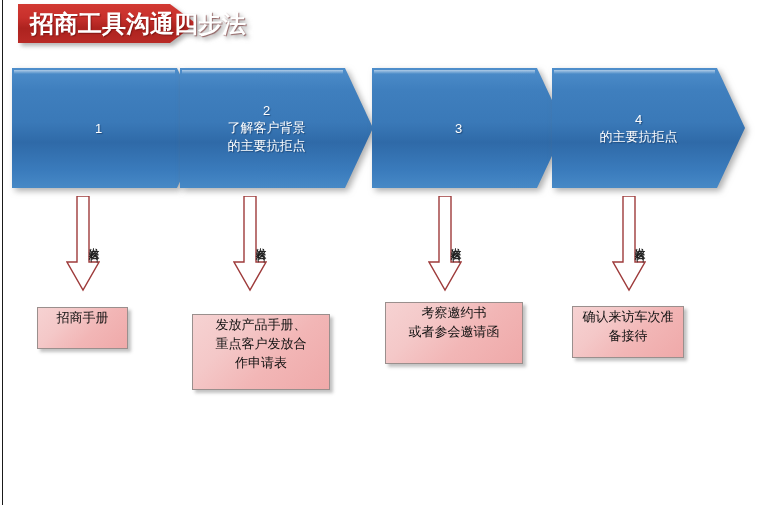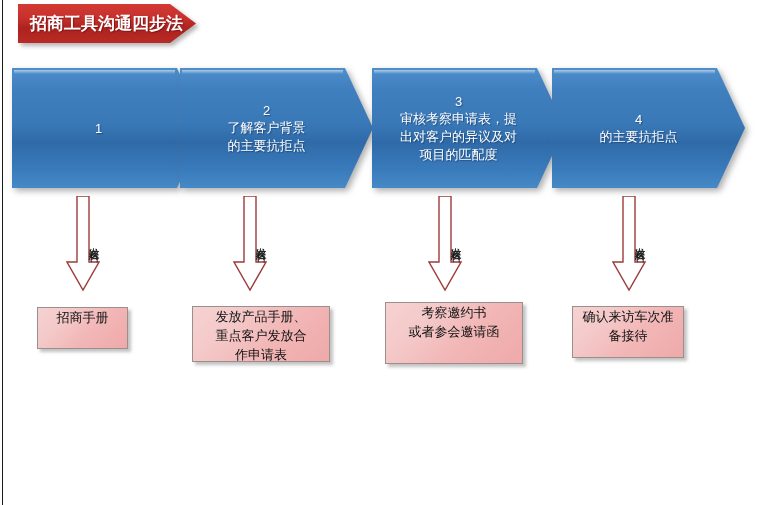--- a/index.html
+++ b/index.html
@@ -52,21 +52,21 @@
     clip-path: polygon(0 0, 152px 0, 178px 50%, 152px 100%, 0 100%);
   }
   .title-text {
     position: absolute;
     left: 12px;
     top: 0;
     width: 142px;
     height: 39px;
     line-height: 39px;
     color: #ffffff;
-    font-size: 17px;
+    font-size: 24px;
     font-weight: bold;
     letter-spacing: 0px;
     white-space: nowrap;
     text-shadow: 1px 1px 1px rgba(90,10,10,0.55);
   }
 
   
   .chevron {
     position: absolute;
     top: 68px;
@@ -198,23 +198,20 @@
       <div class="chevron-label">了解客户背景
 的主要抗拒点</div>
     </div>
   </div>
 
   <div class="chevron" style="left:372px; width:193px;">
     <div class="chevron-shape"></div>
     <div class="chevron-gloss"></div>
     <div class="chevron-body">
       <div class="chevron-num">3</div>
-      <div class="chevron-label">审核考察申请表，提
-出对客户的异议及对
-项目的匹配度</div>
     </div>
   </div>
 
   <div class="chevron" style="left:552px; width:193px;">
     <div class="chevron-shape"></div>
     <div class="chevron-gloss"></div>
     <div class="chevron-body">
       <div class="chevron-num">4</div>
       <div class="chevron-label">的主要抗拒点</div>
     </div>
@@ -245,21 +242,21 @@
     <svg width="34" height="96" viewBox="0 0 34 96">
       <polygon points="11,0 23,0 23,66 33,66 17,94 1,66 11,66" fill="#ffffff" stroke="#9e3b3b" stroke-width="1.4"></polygon>
     </svg>
     <div class="arrow-text">发送资料</div>
   </div>
 
   <div class="pbox" style="left:37px; top:307px; width:91px; height:42px;">
     <div class="pbox-text">招商手册</div>
   </div>
 
-  <div class="pbox" style="left:192px; top:306px; width:138px; height:56px;">
+  <div class="pbox" style="left:192px; top:314px; width:138px; height:76px;">
     <div class="pbox-text">发放产品手册、
 重点客户发放合
 作申请表</div>
   </div>
 
   <div class="pbox" style="left:385px; top:302px; width:138px; height:62px;">
     <div class="pbox-text">考察邀约书
 或者参会邀请函</div>
   </div>
 

